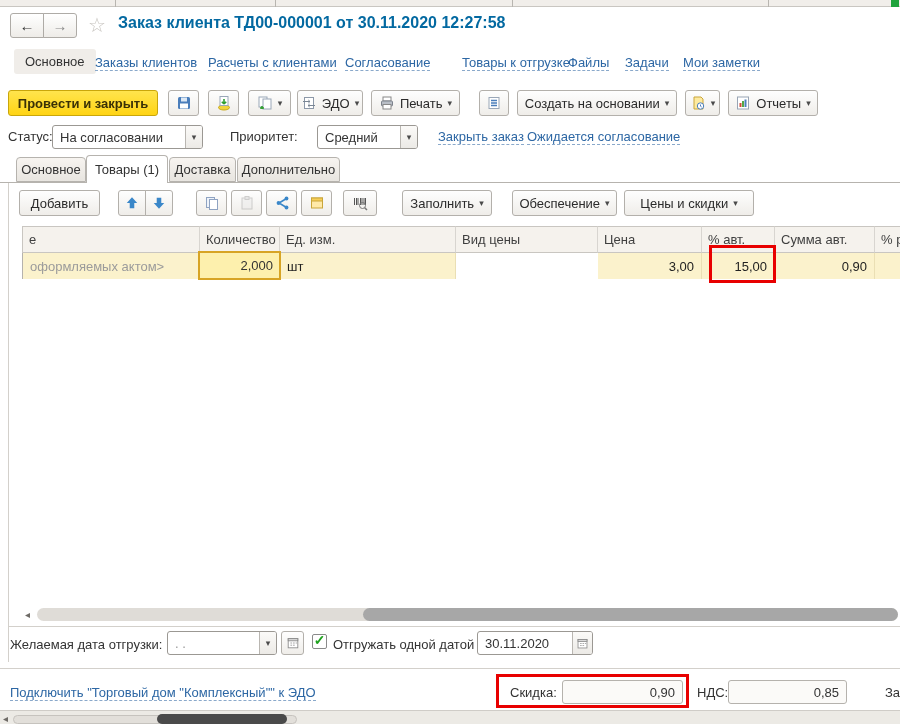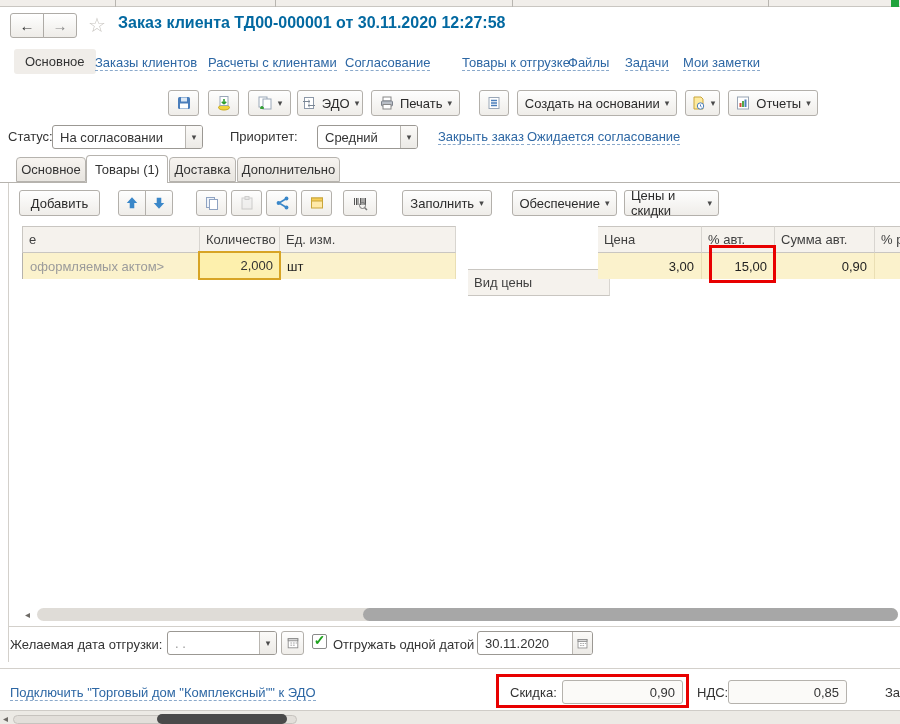--- a/index.html
+++ b/index.html
@@ -97,20 +97,23 @@
 
   <div class="pill" style="left:14px; top:49px;">Основное</div>
   <a class="lnk" style="left:95px;  top:55px;">Заказы клиентов</a>
   <a class="lnk" style="left:208px; top:55px;">Расчеты с клиентами</a>
   <a class="lnk" style="left:345px; top:55px;">Согласование</a>
   <a class="lnk" style="left:438px; top:55px;margin-left:24px;">Товары к отгрузке</a>
   <a class="lnk" style="left:568px; top:55px;">Файлы</a>
   <a class="lnk" style="left:625px; top:55px;">Задачи</a>
   <a class="lnk" style="left:683px; top:55px;">Мои заметки</a>
 
+  <div class="btn ybtn" style="left:8px; top:90px; width:150px;">
+    <span>Провести и закрыть</span>
+  </div>
   <div class="btn" style="left:168px; top:90px; width:31px;">
     <span class="ico"><svg width="16" height="16" viewBox="0 0 16 16">
           <rect x="2" y="2" width="12" height="12" rx="1.5" fill="#4a7ebb"></rect>
           <rect x="5" y="2.5" width="6" height="4" fill="#dce8f5"></rect>
           <rect x="4" y="8.5" width="8" height="5" fill="#fff"></rect>
         </svg></span>
   </div>
   <div class="btn" style="left:208px; top:90px; width:31px;">
     <span class="ico"><svg width="16" height="16" viewBox="0 0 16 16">
           <ellipse cx="8" cy="12.5" rx="5.5" ry="2.5" fill="#f2d43d" stroke="#c8a818"></ellipse>
@@ -244,29 +247,29 @@
         </svg></span>
   </div>
   <div class="btn" style="left:402px; top:190px; width:90px;">
     <span>Заполнить</span>
     <span class="dd">▾</span>
   </div>
   <div class="btn" style="left:512px; top:190px; width:105px;">
     <span>Обеспечение</span>
     <span class="dd">▾</span>
   </div>
-  <div class="btn" style="left:624px; top:190px; width:95px;">
+  <div class="btn" style="left:624px; top:190px; width:130px;">
     <span>Цены и скидки</span>
     <span class="dd">▾</span>
   </div>
 
   <div class="gh" style="left:22px; width:178px; border-left:1px solid #c9c6c1;">е</div>
   <div class="gh" style="left:200px; width:80px;">Количество</div>
   <div class="gh" style="left:280px; width:176px;">Ед. изм.</div>
-  <div class="gh" style="left:468px; width:142px;margin-top:43px;">Вид цены</div>
+  <div class="gh" style="left:456px; width:142px;">Вид цены</div>
   <div class="gh" style="left:598px; width:104px;">Цена</div>
   <div class="gh" style="left:702px; width:73px;">% авт.</div>
   <div class="gh" style="left:775px; width:100px;">Сумма авт.</div>
   <div class="gh" style="left:875px; width:25px; border-right:none;">% р</div>
 
   <div class="gc" style="left:22px; width:178px; color:#9b9b9b; border-left:1px solid #b5b2ad;">оформляемых актом&gt;</div>
   <div class="gc num" style="left:200px; width:80px;"></div>
   <div class="sel-cell">2,000</div>
   <div class="gc" style="left:280px; width:176px;">шт</div>
   <div class="gc num" style="left:598px; width:104px;">3,00</div>

